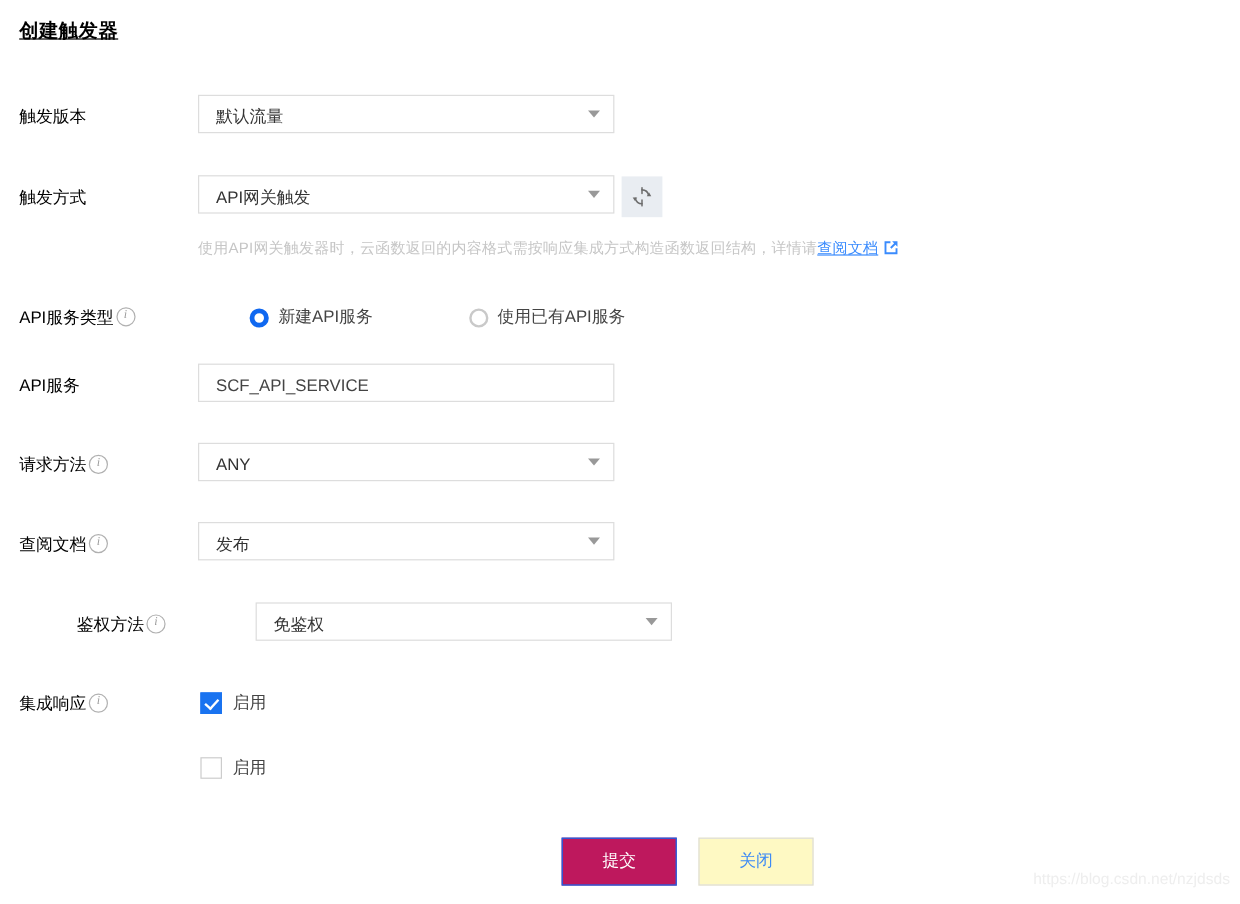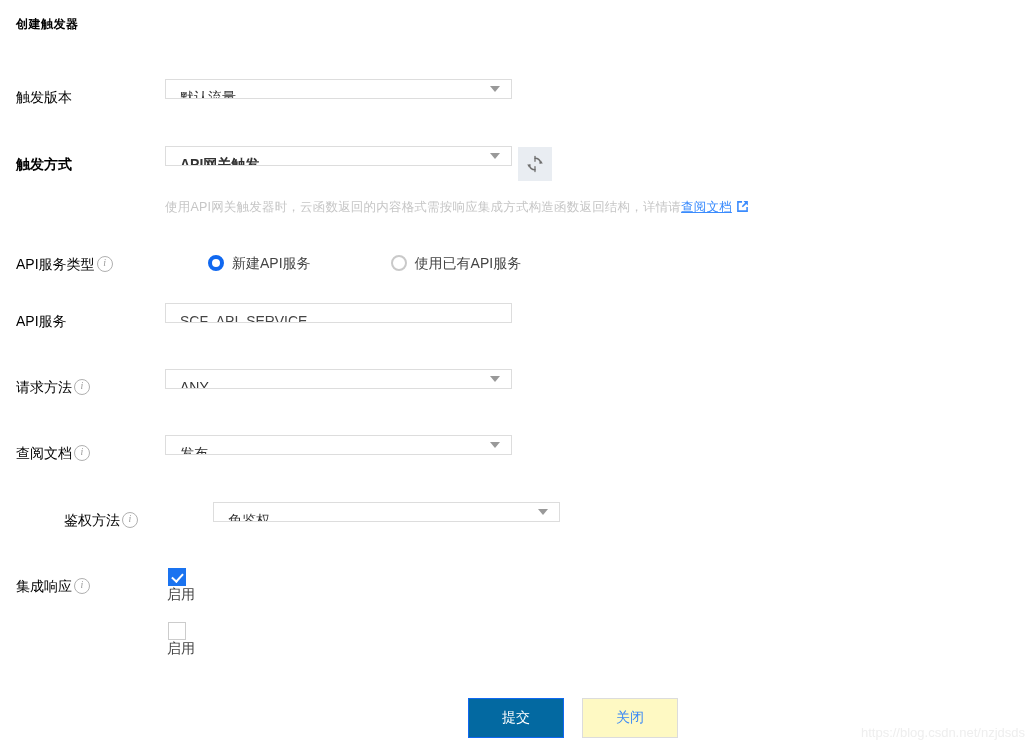--- a/index.html
+++ b/index.html
@@ -13,24 +13,25 @@
     font-family: "Liberation Sans", "DejaVu Sans", sans-serif;
     position: relative;
     overflow: hidden;
     -webkit-font-smoothing: antialiased;
   }
 
   .page-title {
     position: absolute;
     left: 16px;
     top: 16px;
-    font-size: 12px;
+    font-size: 16px;
     font-weight: bold;
     color: #000000;
     letter-spacing: 0.5px;
+    text-decoration: underline;
   }
 
   .form {
     position: absolute;
     left: 0;
     top: 0;
     width: 1033px;
   }
 
   .row {
@@ -84,21 +85,21 @@
 
   .control {
     position: absolute;
     left: 165px;
     top: 0;
   }
 
   .select-box, .text-box {
     box-sizing: border-box;
     width: 347px;
-    height: 20px;
+    height: 32px;
     border: 1px solid #ddd;
     background: #fff;
     font-size: 14px;
     color: #333;
     line-height: 34px;
     padding: 0 12px 0 14px;
     position: relative;
     white-space: nowrap;
     overflow: hidden;
   }
@@ -156,21 +157,21 @@
   .radio-group {
     position: absolute;
     left: 168px;
     top: 0;
     height: 36px;
     display: flex;
     align-items: center;
   }
   .radio-item {
     display: flex;
-    align-items: flex-start;
+    align-items: flex-end;
     cursor: pointer;
     margin-right: 40px;
     padding-left: 40px;
   }
   .radio-dot {
     width: 16px;
     height: 16px;
     border-radius: 50%;
     border: 2px solid #c9c9c9;
     box-sizing: border-box;
@@ -189,21 +190,20 @@
   }
 
   .check-group {
     position: absolute;
     left: 167px;
     top: 0;
     height: 36px;
     display: flex;
     align-items: center;
     cursor: pointer;
-    flex-direction: column;
   }
   .check-box {
     width: 18px;
     height: 18px;
     box-sizing: border-box;
     border: 1px solid #ccc;
     background: #fff;
     flex: none;
     margin-right: 9px;
     position: relative;
@@ -238,21 +238,21 @@
     box-sizing: border-box;
     height: 40px;
     min-width: 96px;
     font-size: 14px;
     font-family: "Liberation Sans", "DejaVu Sans", sans-serif;
     cursor: pointer;
     padding: 0 24px;
     border: 1px solid transparent;
   }
   .btn-primary {
-    background: #0369a1;
+    background: #be185d;
     color: #ffffff;
     border-color: #1068f0;
   }
   .btn-secondary {
     background: #fef9c3;
     color: #3c8af5;
     border-color: #dcdcdc;
     margin-left: 18px;
   }
 
@@ -279,21 +279,21 @@
         <span class="label-text">触发版本</span>
       </div>
       <div class="control">
         <div class="select-box">
           <span>默认流量</span>
           <span class="caret"></span>
         </div>
       </div>
     </div>
 
-    <div class="row" style="top:146px;font-weight:bold;">
+    <div class="row" style="top:146px;">
       <div class="label">
         <span class="label-text">触发方式</span>
       </div>
       <div class="control">
         <div class="select-box">
           <span>API网关触发</span>
           <span class="caret"></span>
         </div>
       </div>
       <button class="refresh-btn">

